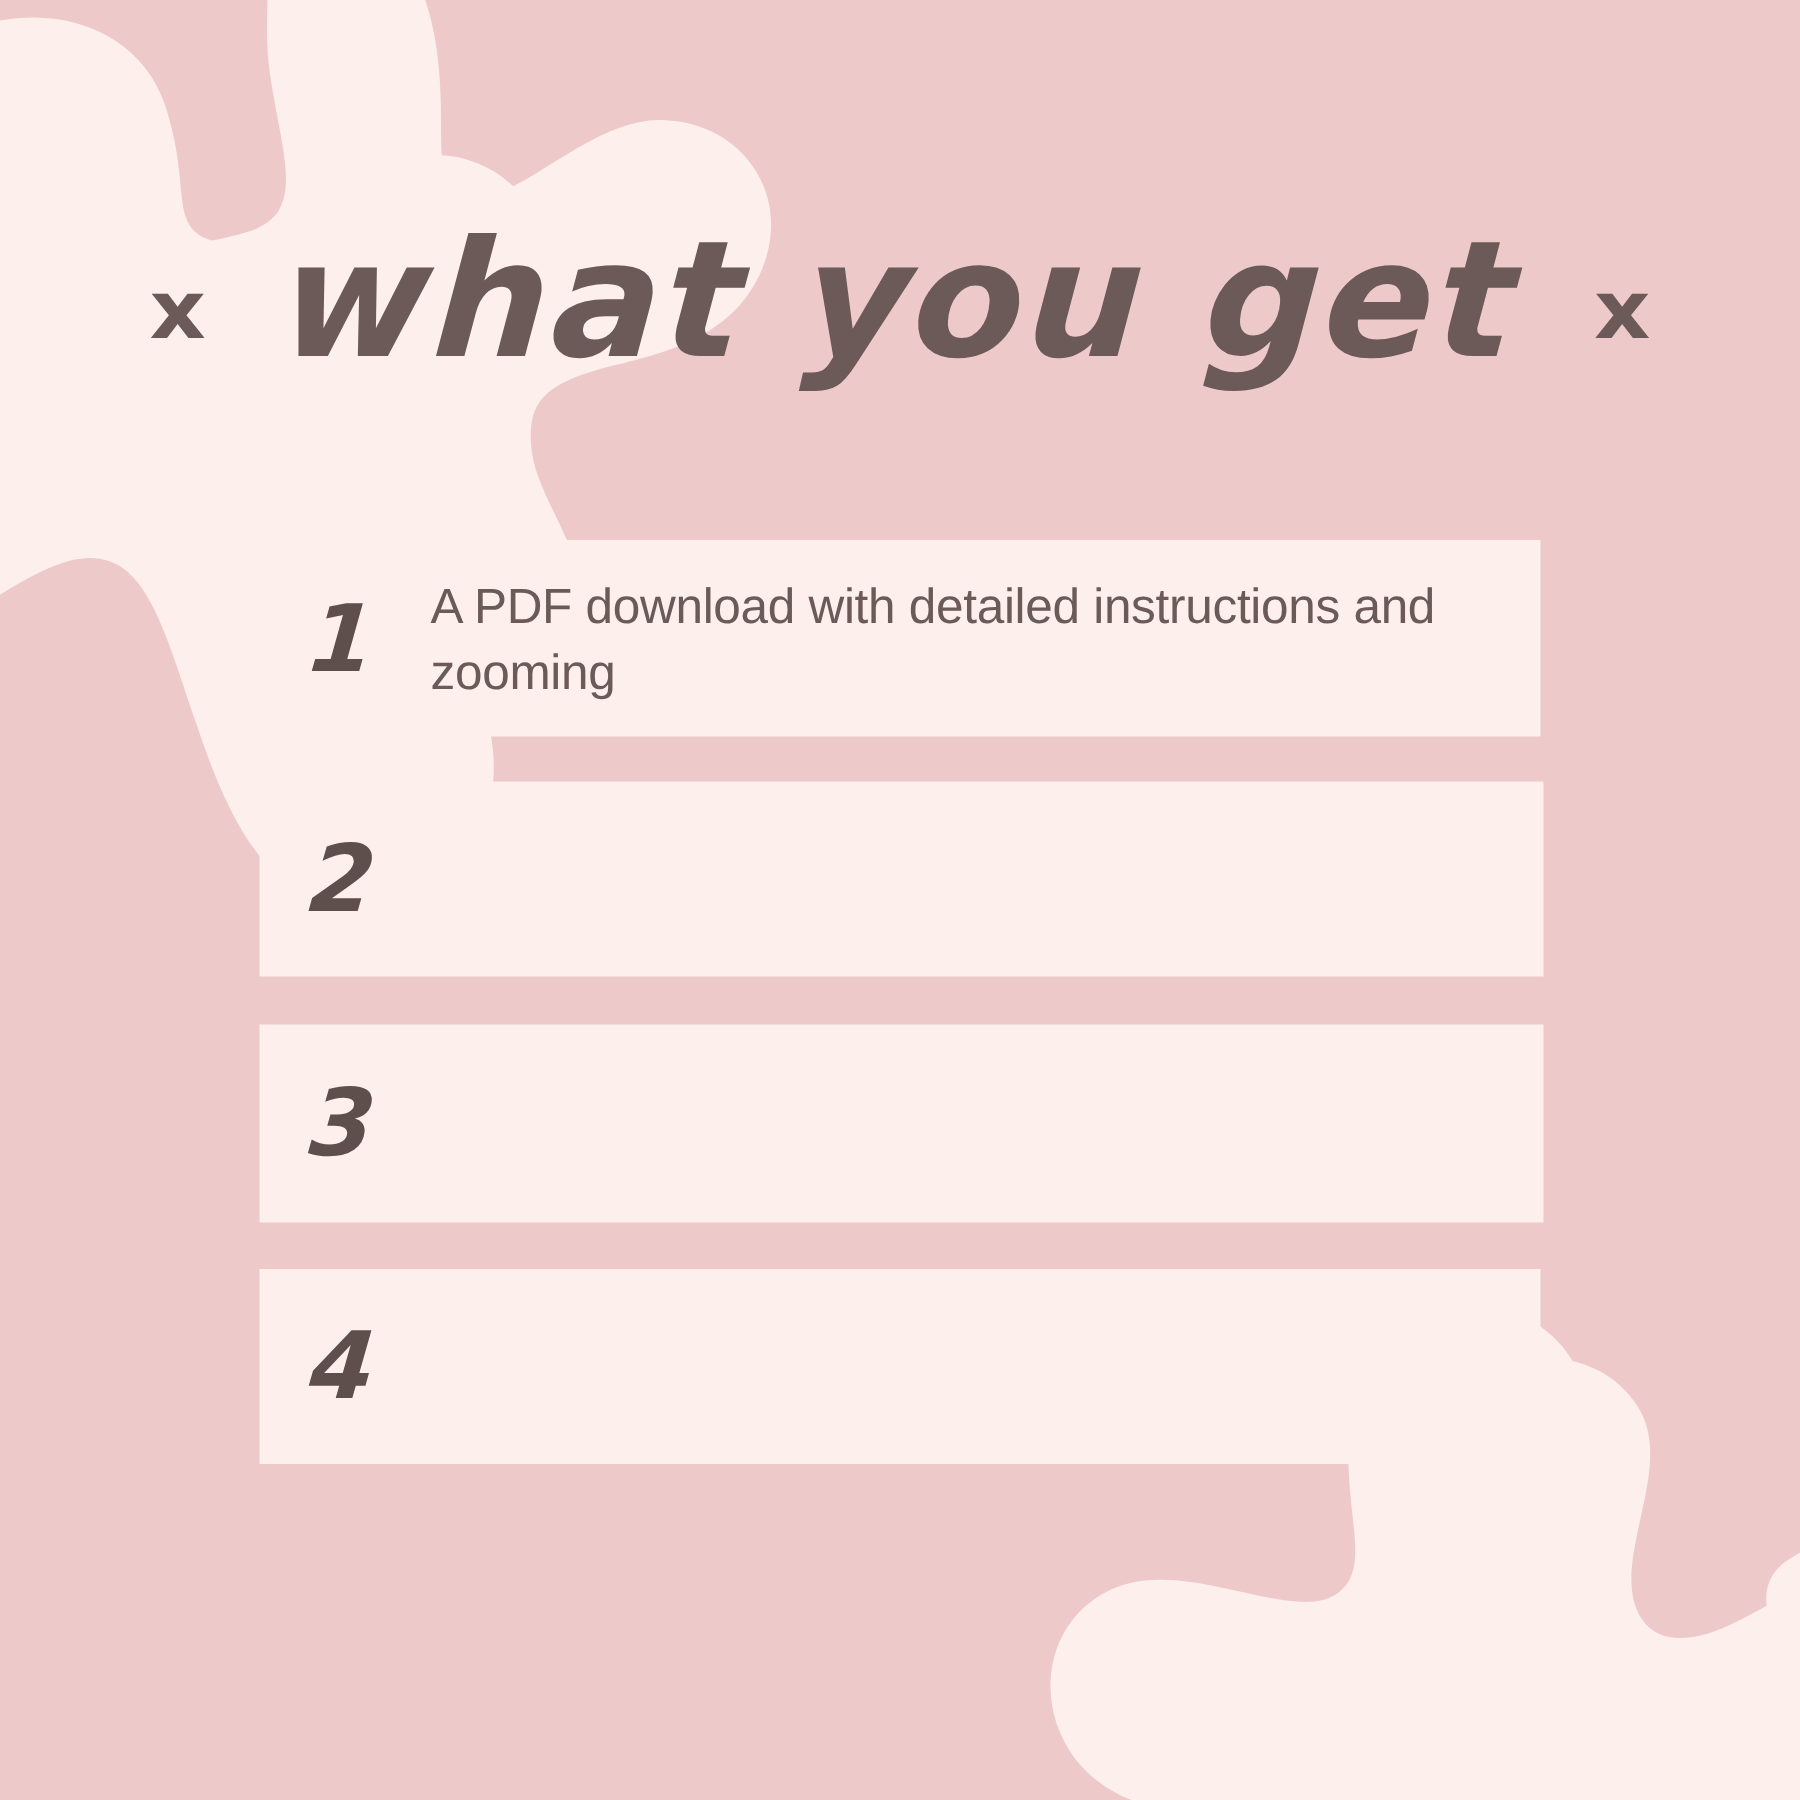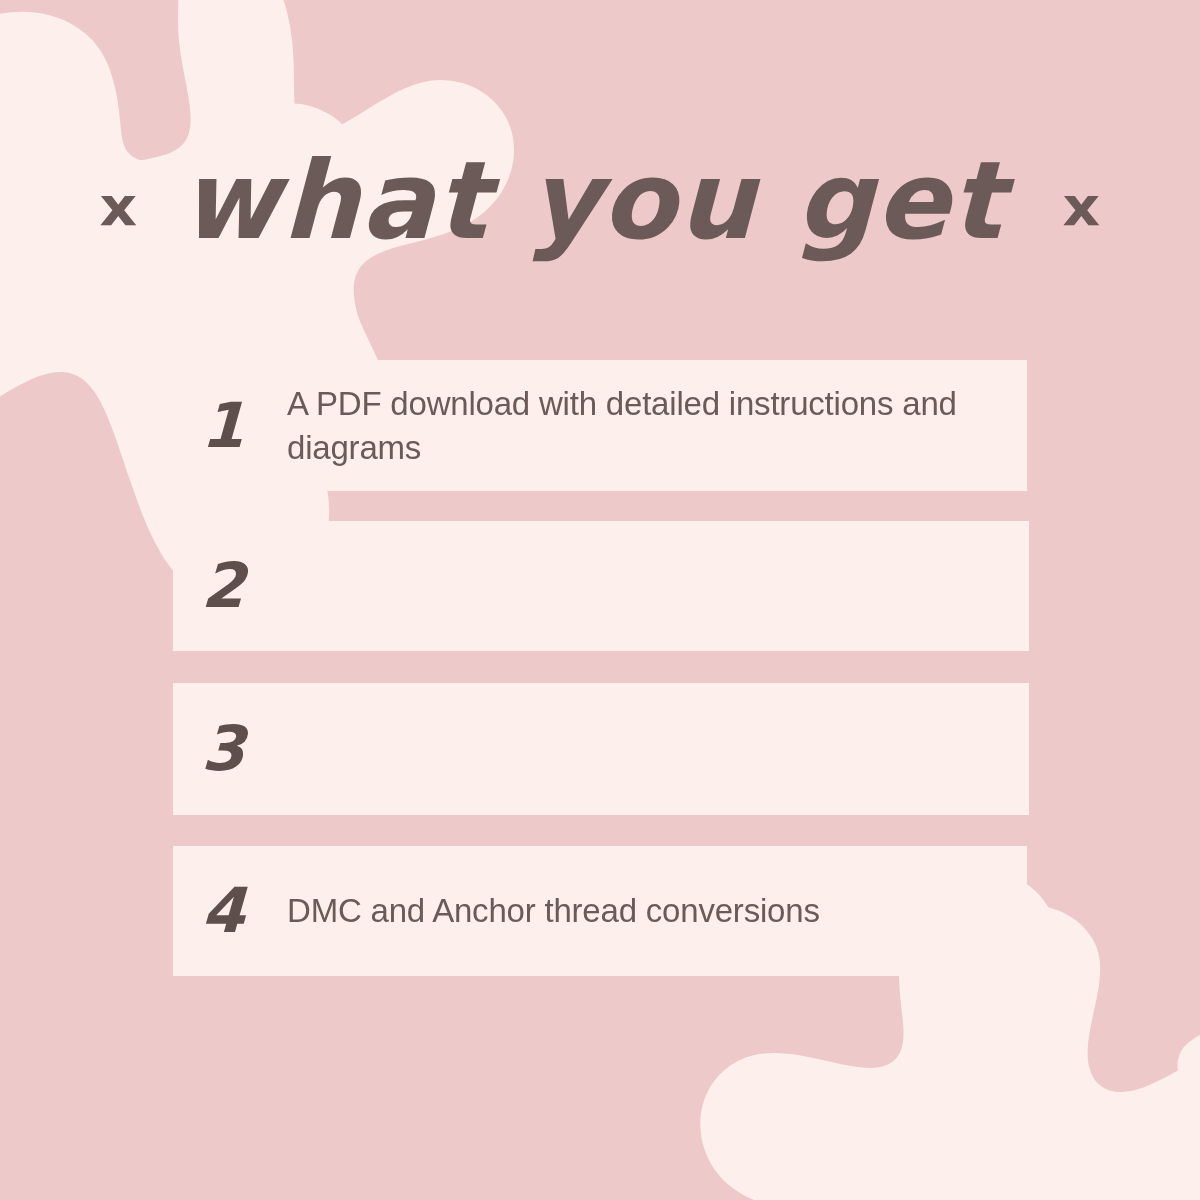--- a/index.html
+++ b/index.html
@@ -182,30 +182,29 @@
   <div class="title-row">
     <span class="title-x">x</span>
     <h1 class="title-text">what you get</h1>
     <span class="title-x">x</span>
   </div>
 
   <div class="list">
 
     <div class="card c1">
       <span class="card-num">1</span>
-      <span class="card-text">A PDF download with detailed instructions and diagrams</span>
+      <span class="card-text">A PDF download with detailed instructions and zooming</span>
     </div>
 
     <div class="card c2">
       <span class="card-num">2</span>
     </div>
 
     <div class="card c3">
       <span class="card-num">3</span>
     </div>
 
     <div class="card c4">
       <span class="card-num">4</span>
-      <span class="card-text">DMC and Anchor thread conversions</span>
     </div>
 
   </div>
 </div>
 
 </body></html>

